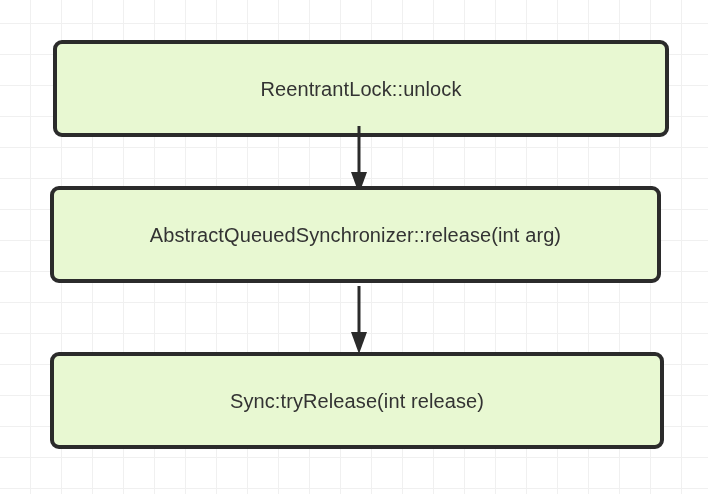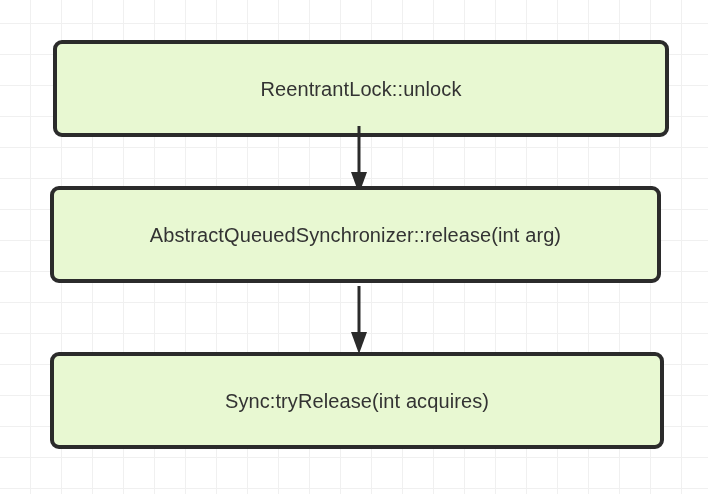--- a/index.html
+++ b/index.html
@@ -76,16 +76,16 @@
   <div class="node node-2">
     <span class="node-label">AbstractQueuedSynchronizer::release(int arg)</span>
   </div>
 
   <svg class="edge edge-2" viewBox="0 0 32 70" width="32" height="70">
     <line x1="16" y1="0" x2="16" y2="54" stroke="#2b2b2b" stroke-width="3"></line>
     <polygon points="16,68 8,46 24,46" fill="#2b2b2b"></polygon>
   </svg>
 
   <div class="node node-3">
-    <span class="node-label">Sync:tryRelease(int acquires)</span>
+    <span class="node-label">Sync:tryRelease(int release)</span>
   </div>
 
 </div>
 
 </body></html>

